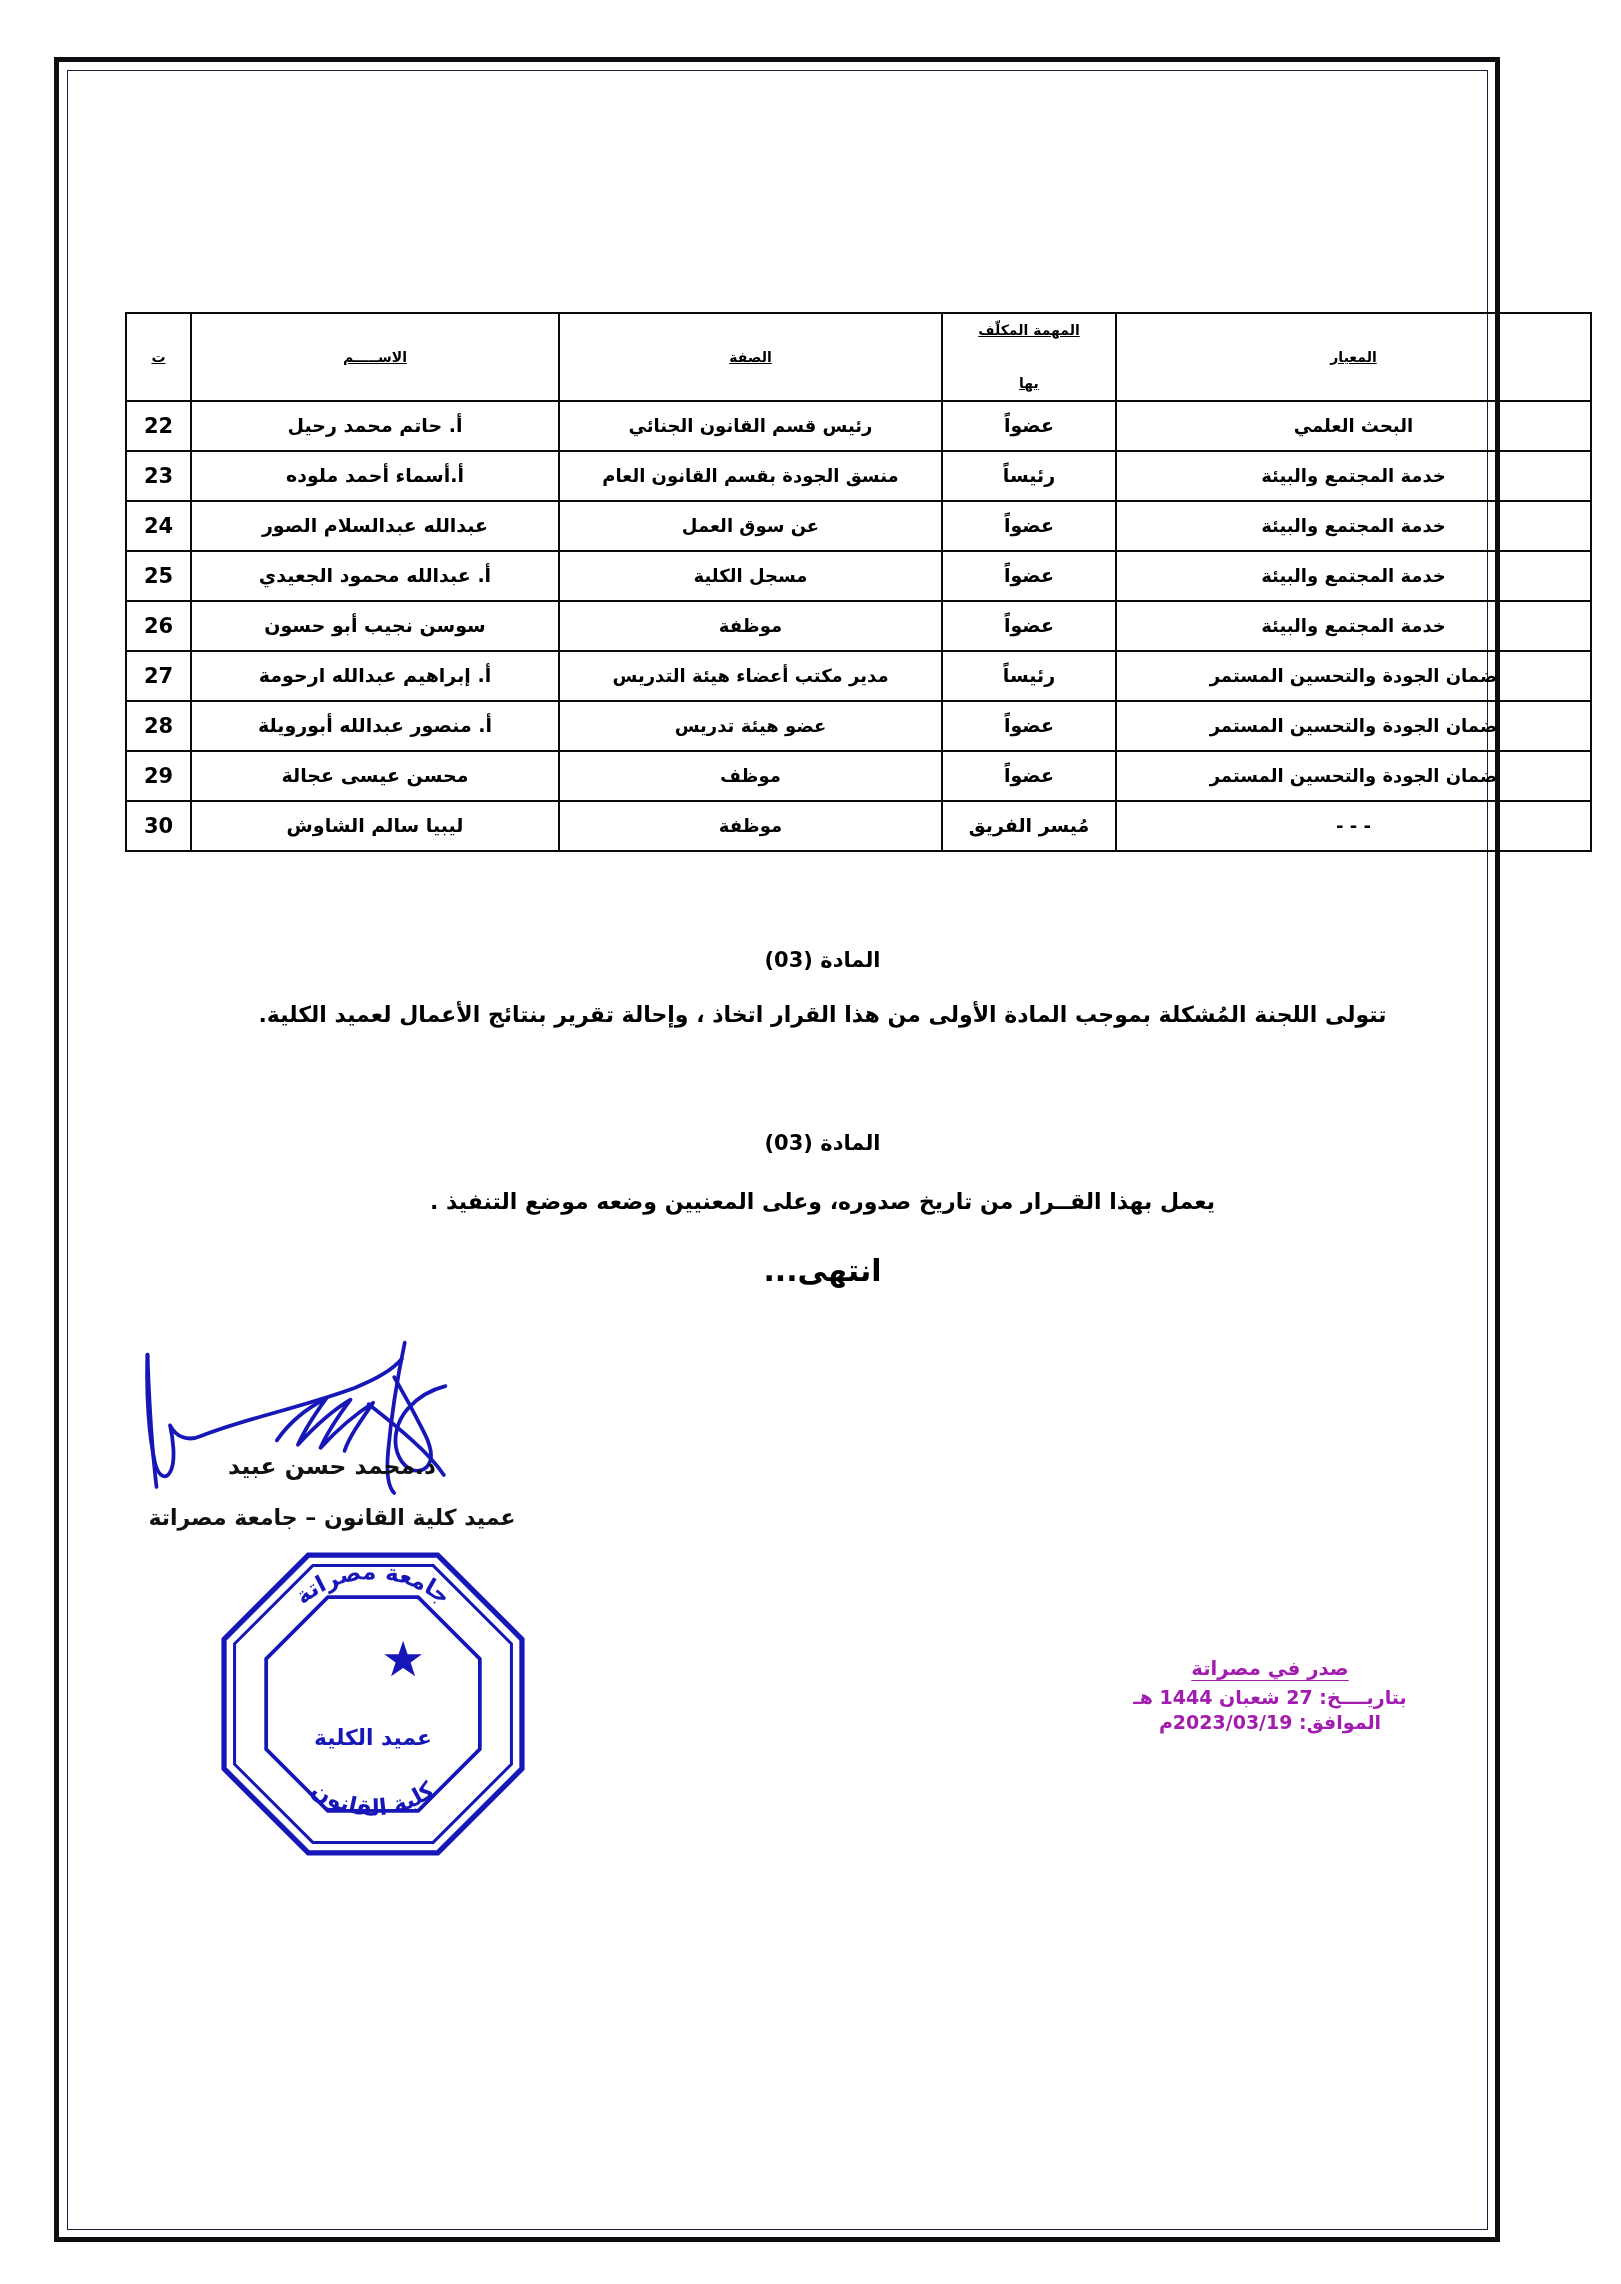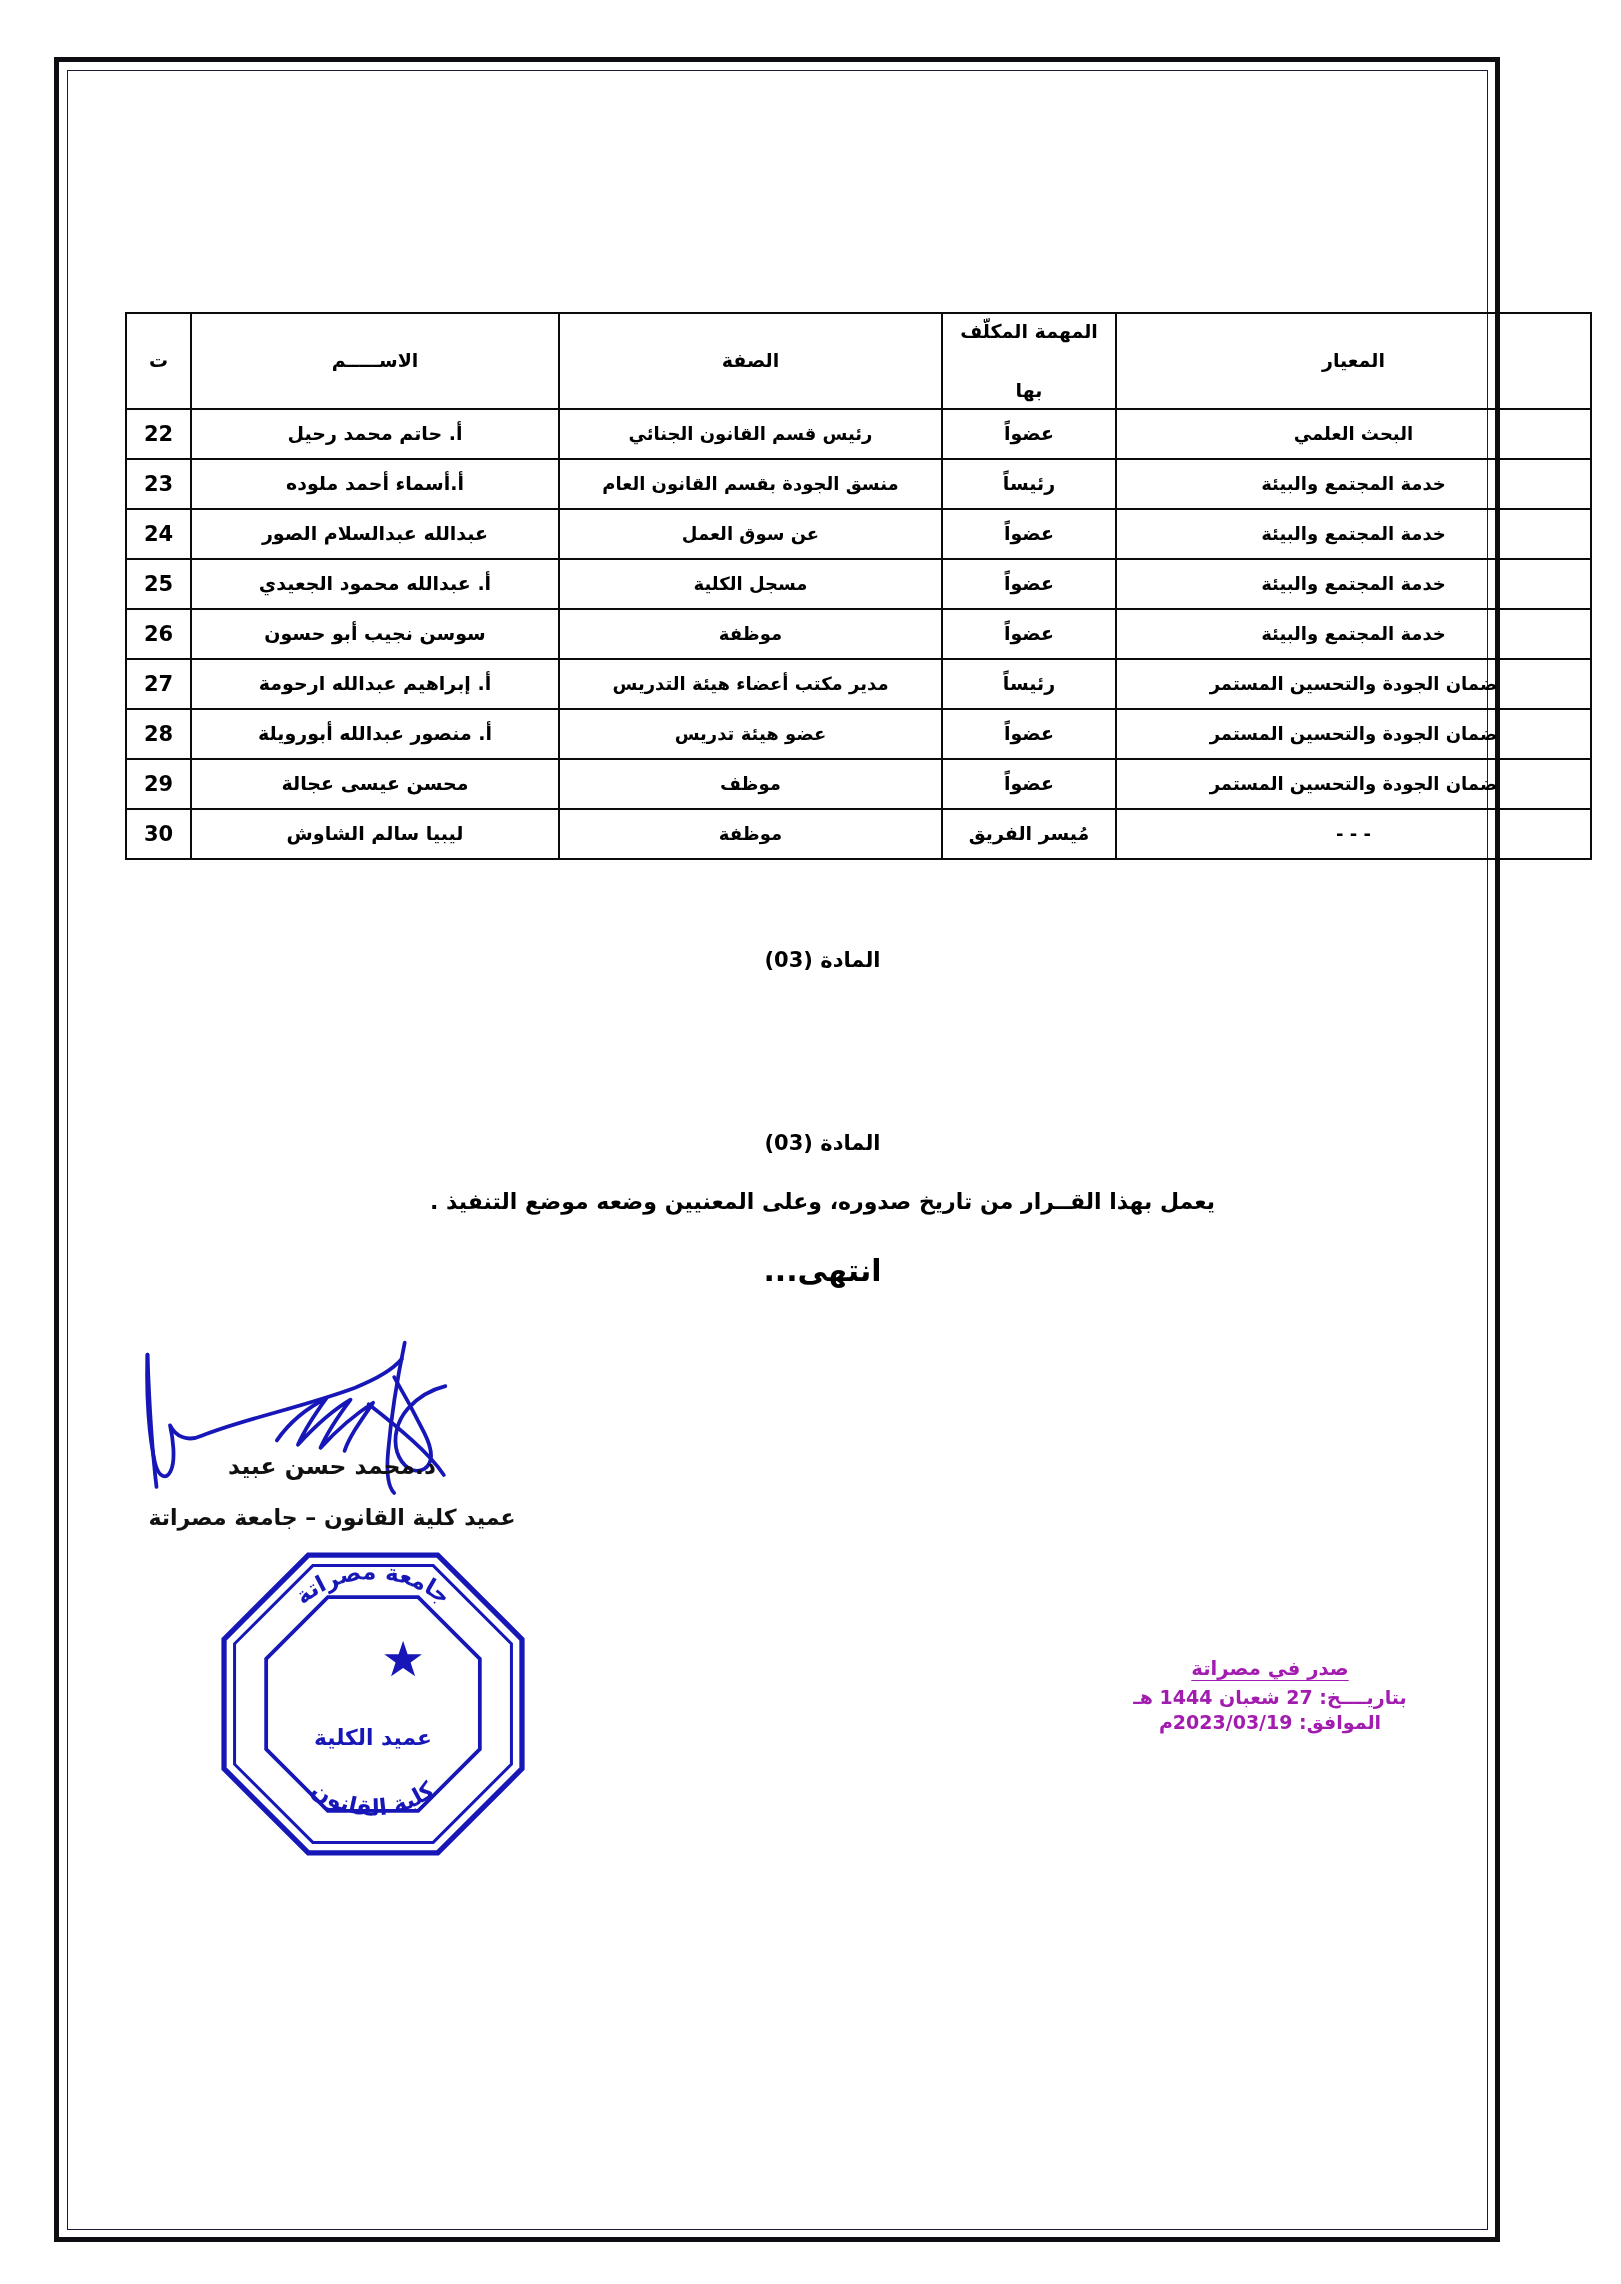--- a/index.html
+++ b/index.html
@@ -46,21 +46,22 @@
     border:2.3px solid #0b0b0b;
     text-align:center;
     vertical-align:middle;
     padding:4.5px 6px;
     color:#000;
     font-weight:bold;
     line-height:1.35;
   }
   #committee-table thead th{
     height:77px;
-    font-size:19px;
+    font-size:14px;
+    text-decoration:underline;
   }
   #committee-table tbody td{
     height:39px;
     font-size:18px;
   }
   .col-idx{width:51px;font-size:20.3px;}
   .col-name{width:354px;text-align:center;}
   .col-role{width:369px;}
   .col-task{width:160px;}
   .col-criteria{width:461px;}
@@ -253,20 +254,21 @@
           <td class="cell-criteria col-criteria">-   -   -</td>
           <td class="cell-task col-task">مُيسر الفريق</td>
           <td class="cell-role col-role">موظفة</td>
           <td class="cell-name col-name">ليبيا سالم الشاوش</td>
           <td class="cell-idx col-idx">30</td>
         </tr>
       </tbody>
   </table>
 
   <div class="article-heading" id="article-02-heading">المادة (03)</div>
+  <div class="article-body" id="article-02-body">تتولى اللجنة المُشكلة بموجب المادة الأولى من هذا القرار اتخاذ ، وإحالة تقرير بنتائج الأعمال لعميد الكلية.</div>
 
   <div class="article-heading" id="article-03-heading">المادة (03)</div>
   <div class="article-body" id="article-03-body">يعمل بهذا القــرار من تاريخ صدوره، وعلى المعنيين وضعه موضع التنفيذ .</div>
 
   <div id="signature-block">
     <svg id="signature-mark" viewBox="0 0 520 230">
       <g fill="none" stroke="#1717b8" stroke-width="5" stroke-linecap="round" stroke-linejoin="round">
         <path d="M24 38 C22 92, 26 148, 34 182 C39 202, 50 206, 56 190 C61 176, 58 150, 54 132 C62 148, 78 154, 96 146 C150 124, 230 108, 300 82 C330 70, 350 58, 362 44"></path>
         <path d="M24 38 C26 96, 30 164, 36 214"></path>
         <path d="M196 152 C214 126, 238 108, 262 96 C246 118, 232 140, 224 158 C246 134, 270 112, 294 98 C276 122, 262 144, 254 162 C278 136, 302 116, 324 102 C306 128, 292 148, 286 166"></path>

